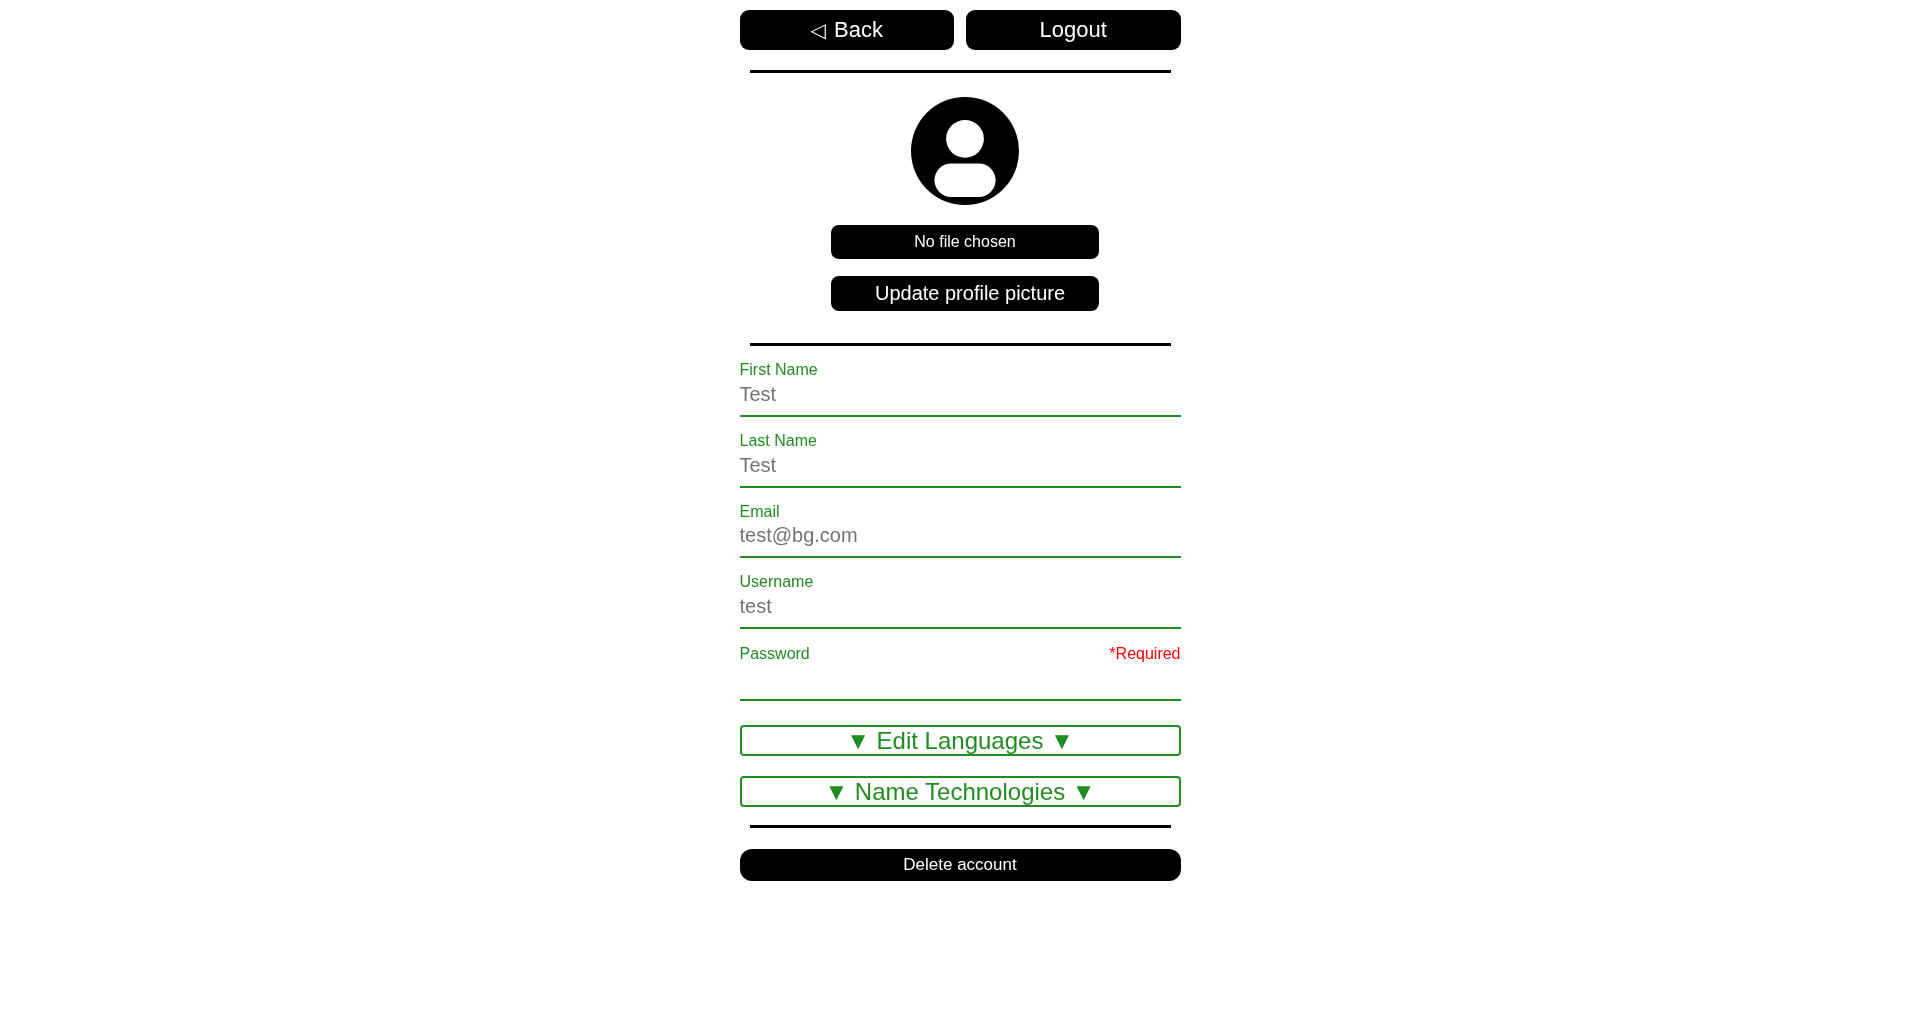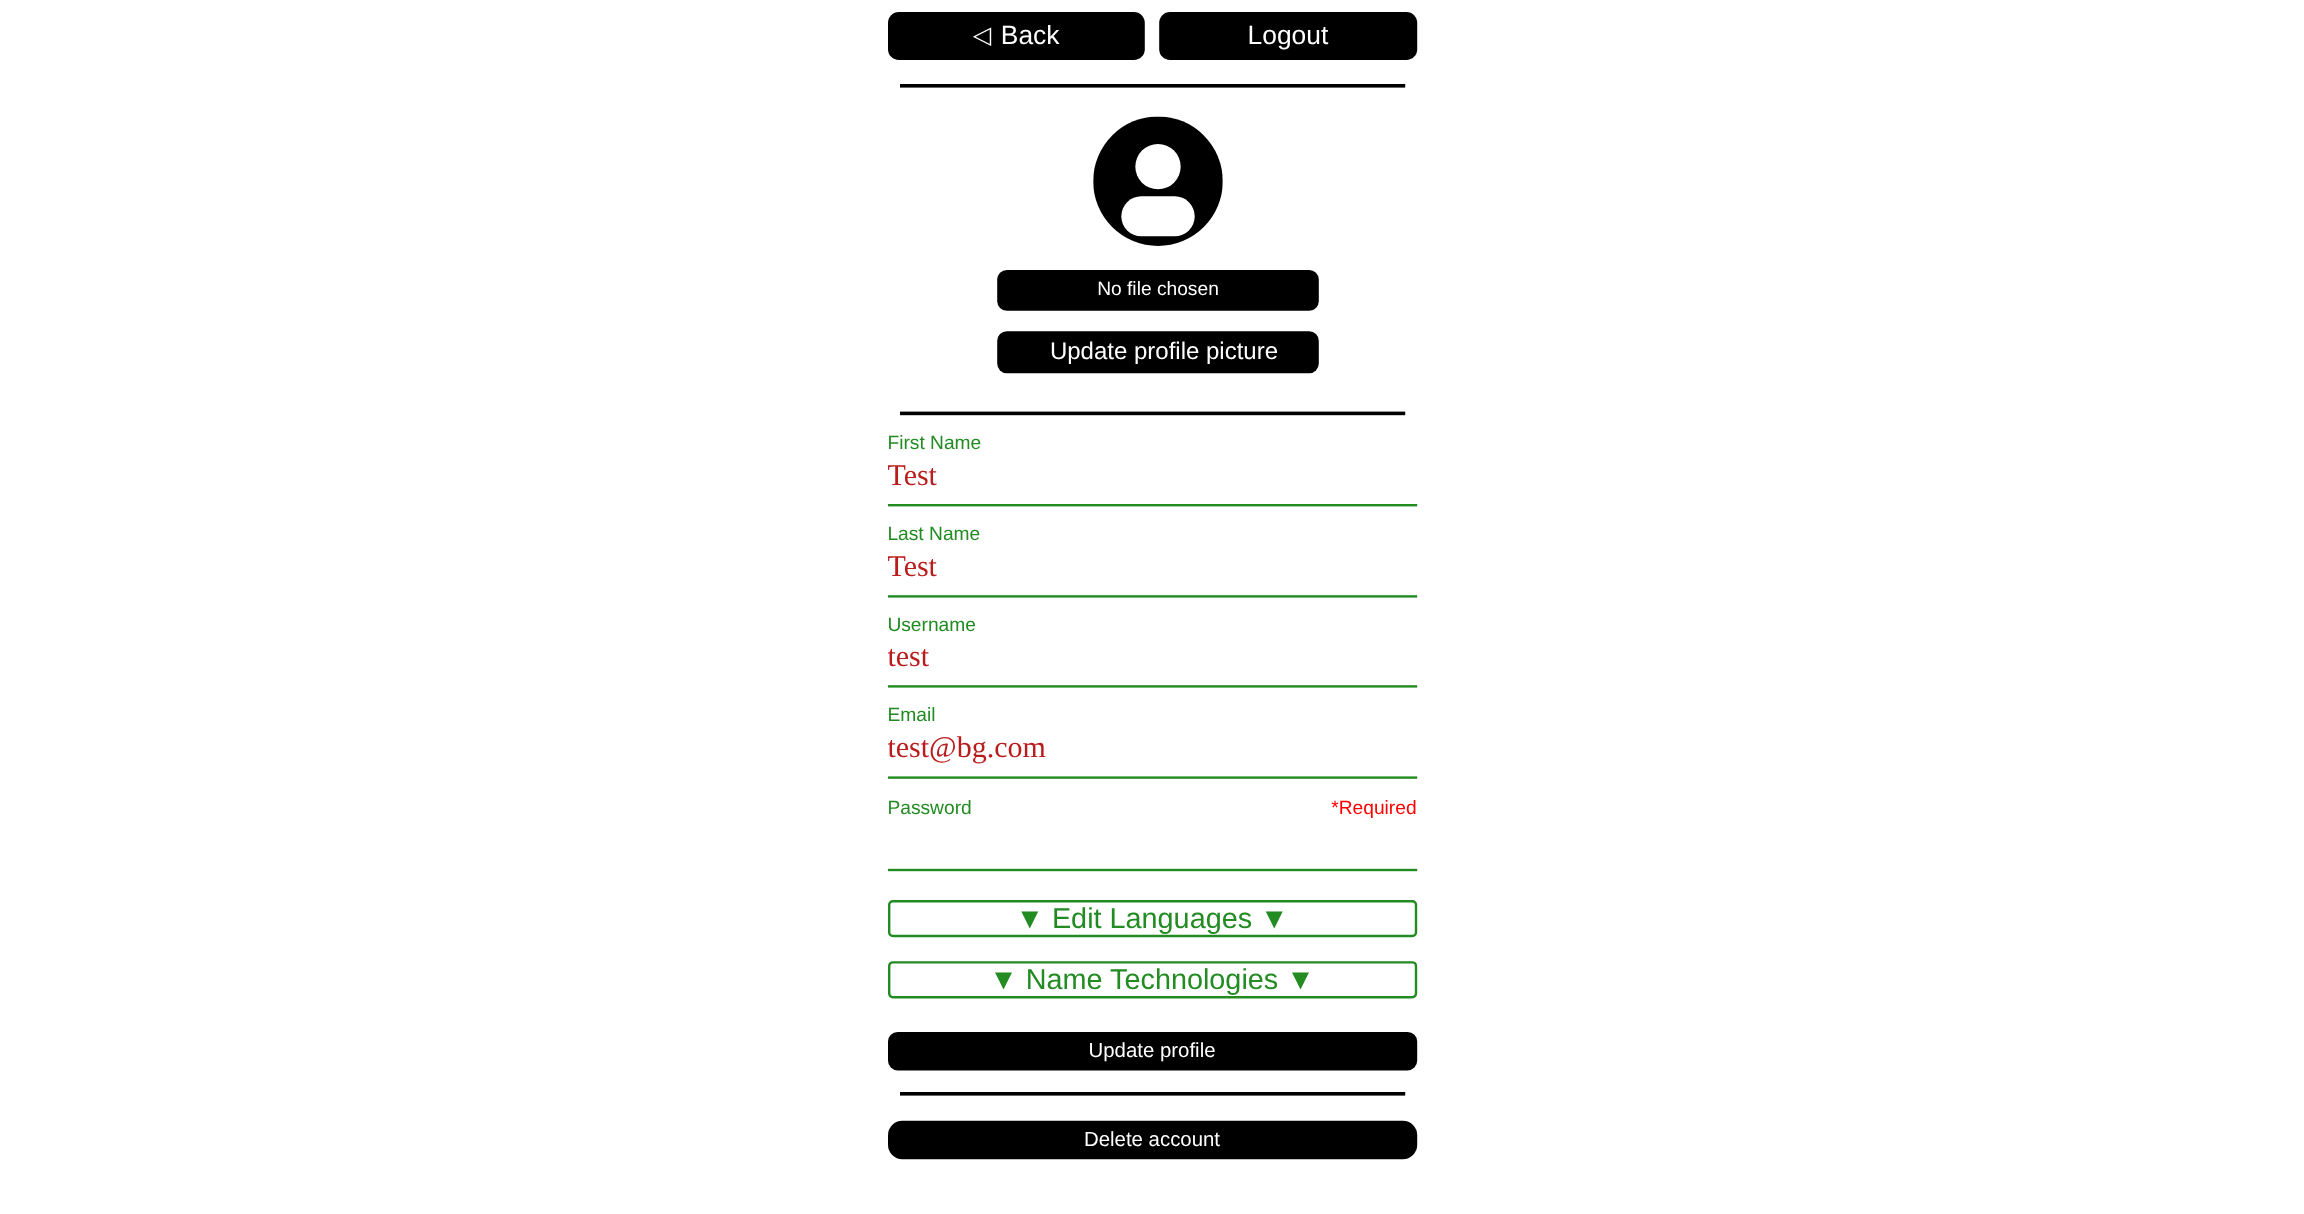--- a/index.html
+++ b/index.html
@@ -52,21 +52,21 @@
   }
   .field-head {
     display: flex; justify-content: space-between; align-items: flex-end;
   }
   .field-label { color: var(--green); font-size: 16px; line-height: 1.05; }
   .required-note { color: var(--red); font-size: 16px; }
   .field-input {
     display: block;
     width: 100%;
     border: none; outline: none; background: transparent;
-    font-family: Liberation Serif, serif; font-size: 25px; color: #b91c1c;
+    font-family: Liberation Sans, sans-serif; font-size: 20px; color: #737373;
     padding: 4px 0 9px 0;
   }
   
   .btn-outline-green {
     width: 100%; height: 31px;
     margin-top: 24px;
     background: #fff;
     border: 2px solid var(--green);
     border-radius: 4px;
     color: var(--green);
@@ -124,51 +124,48 @@
 
   <div class="field">
     <div class="field-head">
       <span class="field-label">Last Name</span>
     </div>
     <input class="field-input" type="text" value="Test" style="">
   </div>
 
   <div class="field">
     <div class="field-head">
-      <span class="field-label">Username</span>
+      <span class="field-label">Email</span>
     </div>
-    <input class="field-input" type="text" value="test" style="">
+    <input class="field-input" type="text" value="test@bg.com" style="">
   </div>
 
   <div class="field">
     <div class="field-head">
-      <span class="field-label">Email</span>
+      <span class="field-label">Username</span>
     </div>
-    <input class="field-input" type="text" value="test@bg.com" style="">
+    <input class="field-input" type="text" value="test" style="">
   </div>
 
   <div class="field">
     <div class="field-head">
       <span class="field-label">Password</span>
       <span class="required-note">*Required</span>
     </div>
     <input class="field-input" type="password" value="" style="">
   </div>
 
   <button class="btn-outline-green btn-edit-lang">
     <span>▼ Edit Languages ▼</span>
   </button>
 
   <button class="btn-outline-green btn-edit-tech">
     <span>▼ Name Technologies ▼</span>
   </button>
 
-  <button class="btn-black btn-update-profile">
-    <span>Update profile</span>
-  </button>
 
   <hr class="divider divider-danger">
 
   <button class="btn-black btn-delete">
     <span>Delete account</span>
   </button>
 
 </div>
 
 </body></html>

